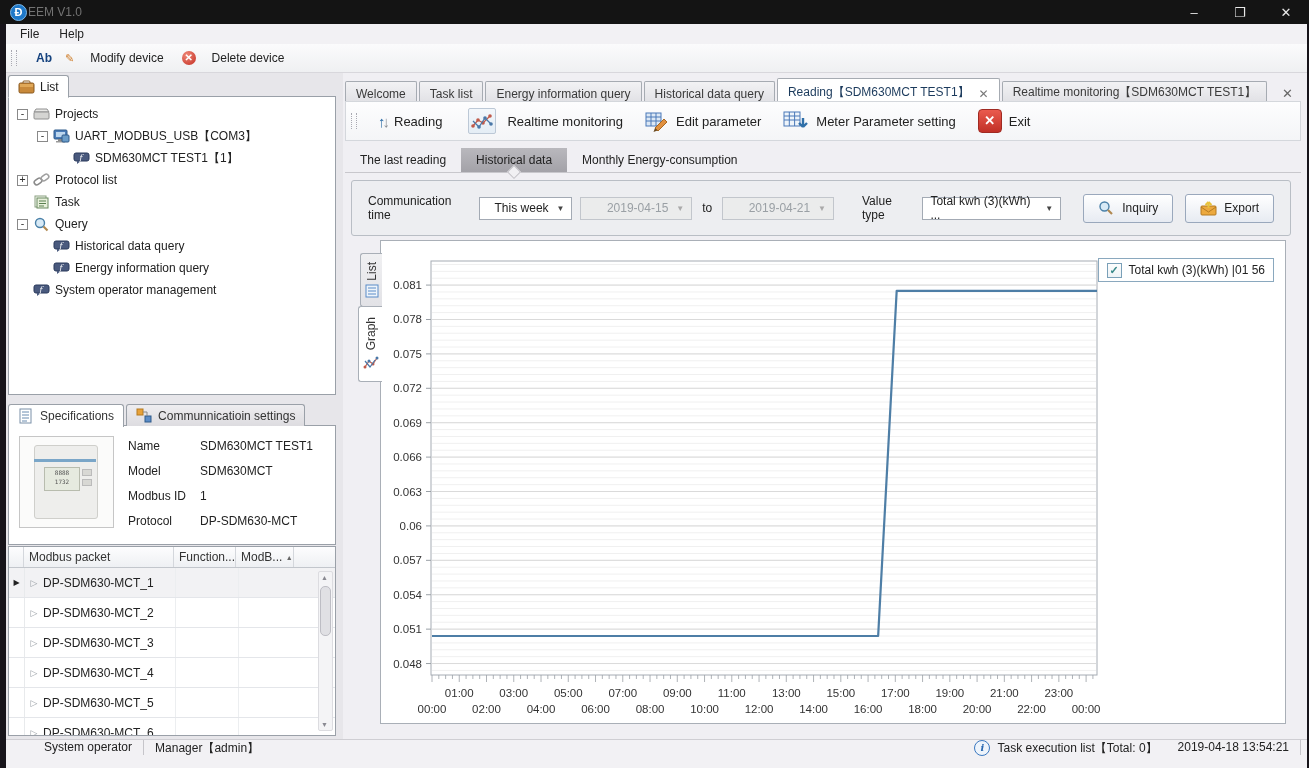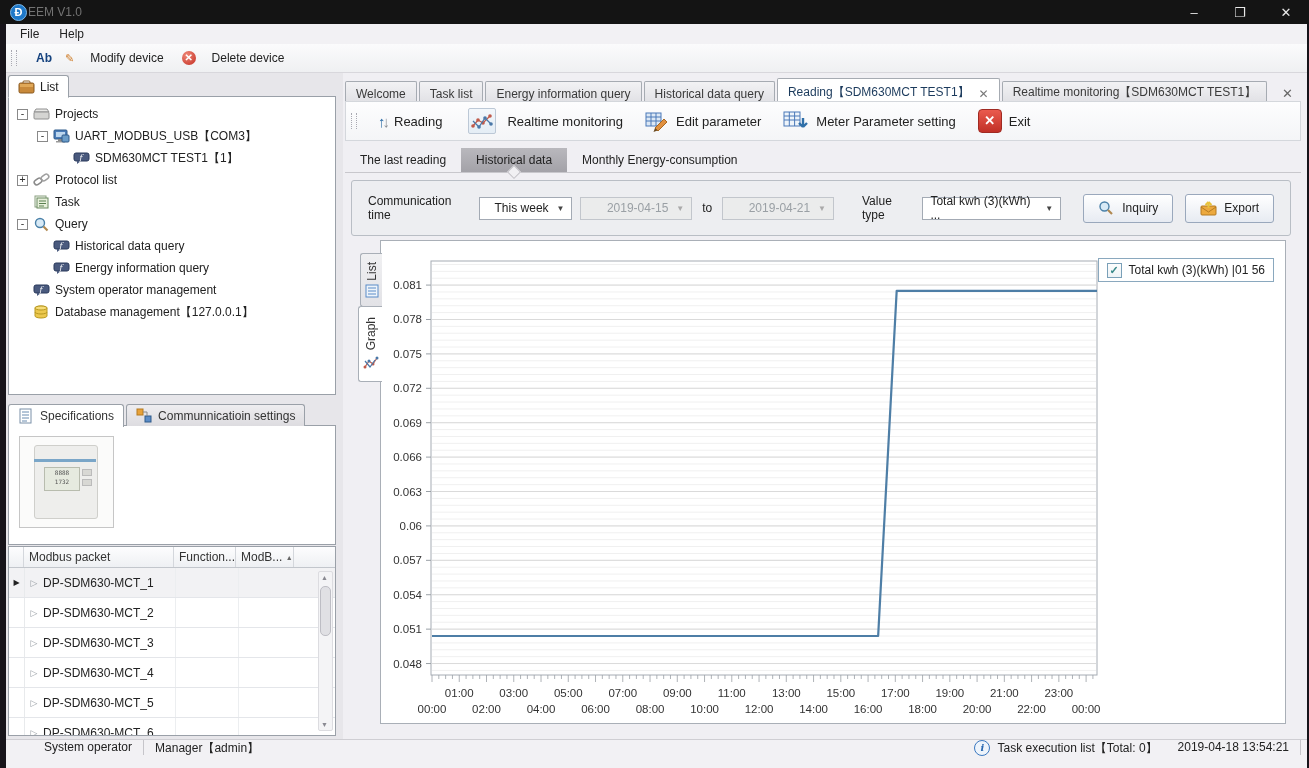--- a/index.html
+++ b/index.html
@@ -245,31 +245,20 @@
         <span class="exp none"></span>
         <span class="ticon">
             <svg width="17" height="16">
               <rect x="1" y="3" width="15" height="8" rx="2" fill="#4a5a7e" stroke="#28385a"></rect>
               <path d="M4 11 l0 3 4-3 z" fill="#4a5a7e"></path>
               <text x="8" y="10" font-size="8" font-style="italic" fill="#fff" text-anchor="middle" font-family="DejaVu Serif,serif">f</text>
             </svg>
           </span>
         <span>System operator management</span>
       </div>
-      <div class="trow" style="padding-left:8px">
-        <span class="exp none"></span>
-        <span class="ticon">
-            <svg width="17" height="16">
-              <path d="M2 4 a6 2 0 0 1 12 0 v8 a6 2 0 0 1 -12 0 z" fill="#ecc84e" stroke="#b89820"></path>
-              <ellipse cx="8" cy="4" rx="6" ry="2" fill="#f6dc78" stroke="#b89820"></ellipse>
-              <path d="M2 8 a6 2 0 0 0 12 0" fill="none" stroke="#b89820"></path>
-            </svg>
-          </span>
-        <span>Database management【127.0.0.1】</span>
-      </div>
     </div>
 
     <div class="spec-tabs">
       <div class="stab active">
         <span class="ticon">
             <svg width="17" height="16">
               <rect x="2" y="1" width="11" height="14" fill="#fff" stroke="#7a90a8"></rect>
               <line x1="4" y1="4" x2="11" y2="4" stroke="#6a8cb0"></line>
               <line x1="4" y1="7" x2="11" y2="7" stroke="#6a8cb0"></line>
               <line x1="4" y1="10" x2="11" y2="10" stroke="#6a8cb0"></line>
@@ -290,20 +279,38 @@
       </div>
     </div>
 
     <div class="spec-box">
       <div class="meter-img">
         <div class="m-body"></div>
           <div class="m-band"></div>
         <div class="m-lcd">8888<br>1732</div>
         <div class="m-btn" style="left:62px;top:32px"></div>
         <div class="m-btn" style="left:62px;top:42px"></div>
+      </div>
+      <div class="fields">
+        <div class="frow">
+            <span class="flabel">Name</span>
+            <span class="fvalue">SDM630MCT TEST1</span>
+          </div>
+        <div class="frow">
+            <span class="flabel">Model</span>
+            <span class="fvalue">SDM630MCT</span>
+          </div>
+        <div class="frow">
+            <span class="flabel">Modbus ID</span>
+            <span class="fvalue">1</span>
+          </div>
+        <div class="frow">
+            <span class="flabel">Protocol</span>
+            <span class="fvalue">DP-SDM630-MCT</span>
+          </div>
       </div>
     </div>
 
     <div class="mtable">
       <div class="mhead">
         <span class="hc" style="width:15px"></span>
         <span class="hc" style="width:150px">Modbus packet</span>
         <span class="hc" style="width:62px">Function...</span>
         <span class="hc" style="width:58px"><span>ModB...</span>&nbsp;<span style="font-size:7px;color:#666">▲</span></span>
       </div>

